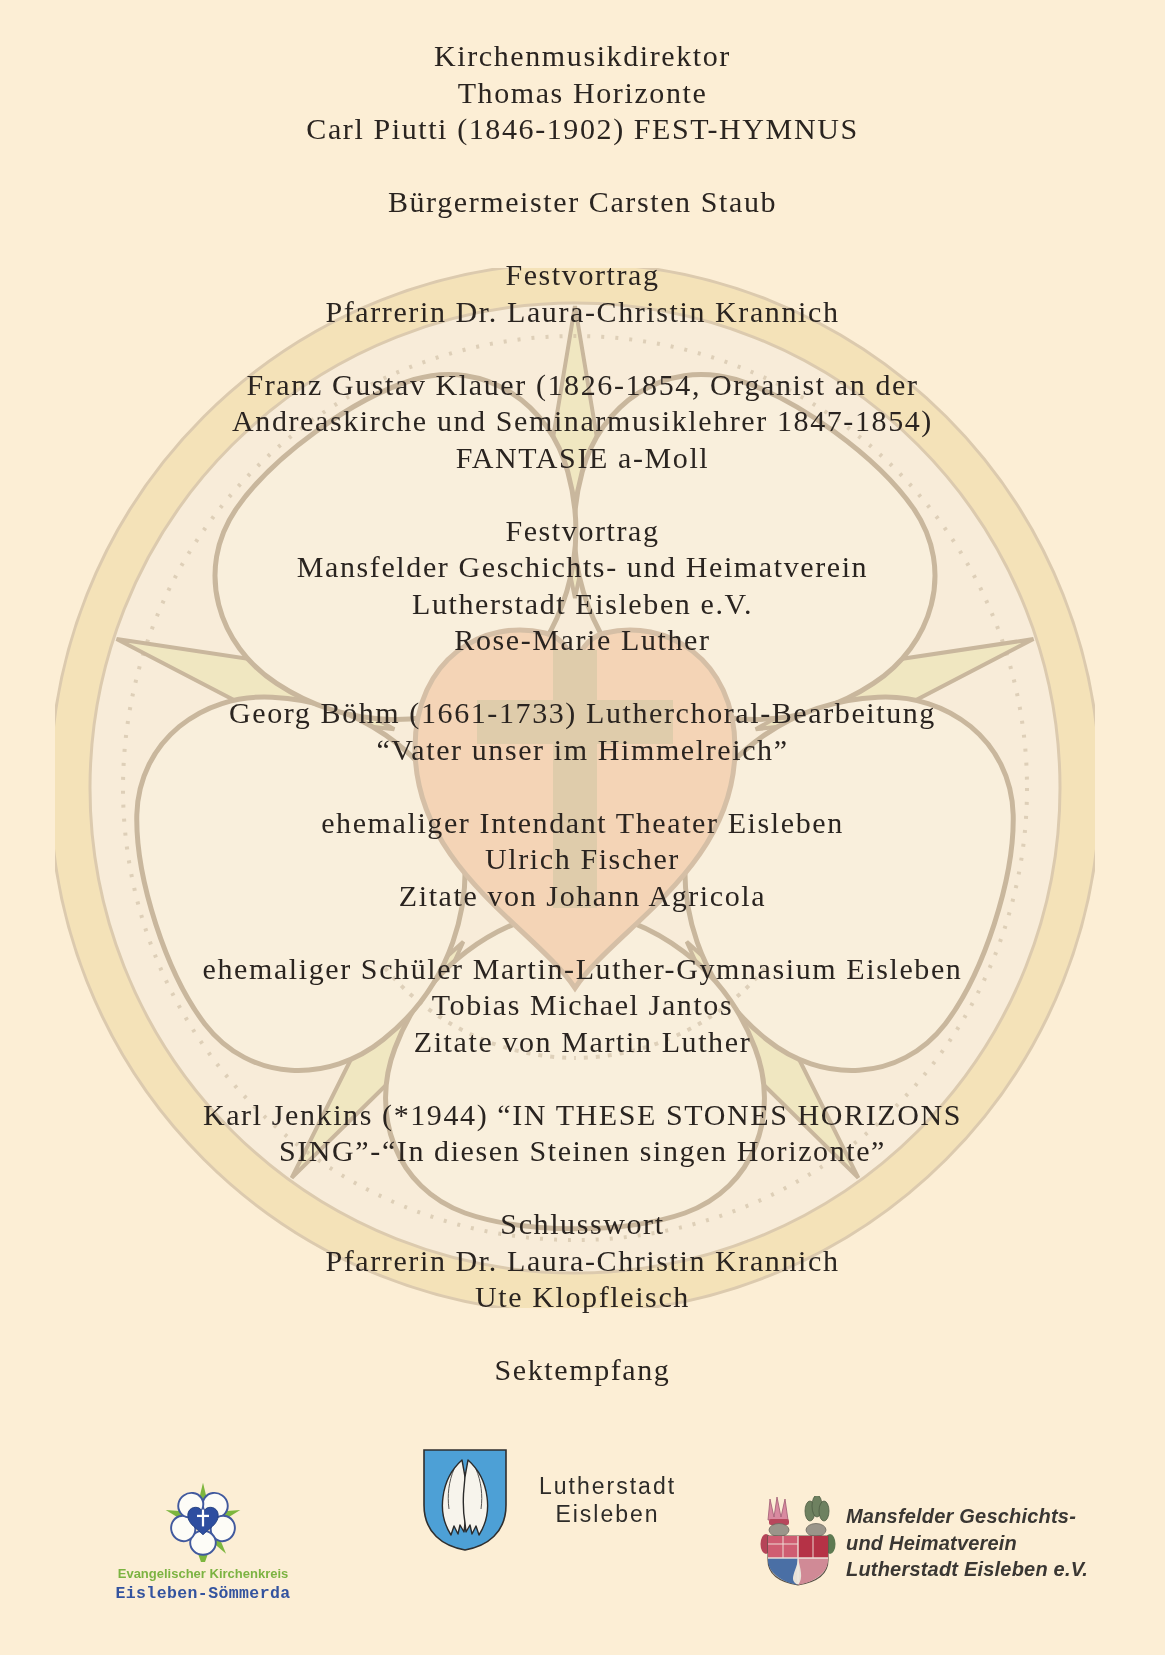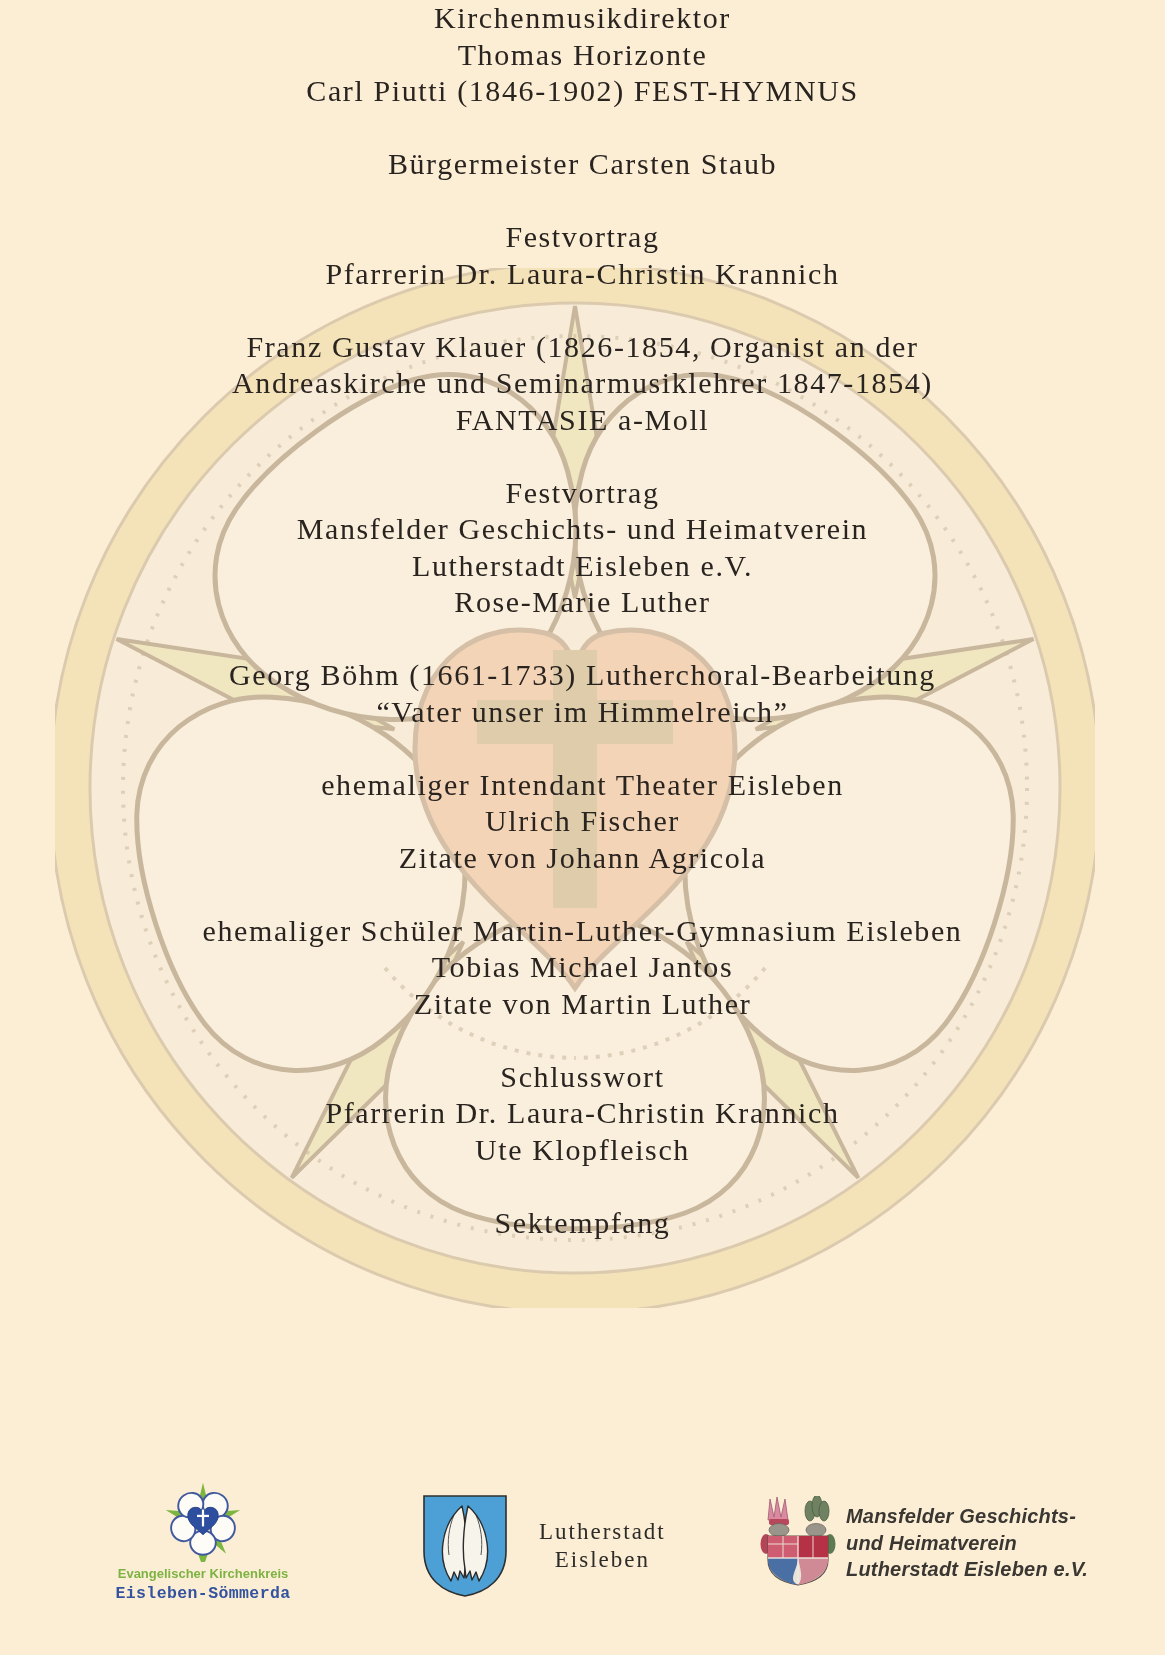--- a/index.html
+++ b/index.html
@@ -2,31 +2,31 @@
 <html><head>
 <meta charset="utf-8">
 <style>
   html,body { margin:0; padding:0; background:#888; }
   .page {
     position:relative; width:1165px; height:1655px; margin:0 auto;
     background:#fceed5; overflow:hidden;
     font-family:"Liberation Serif","DejaVu Serif",serif; color:#2a2420;
   }
   .watermark { position:absolute; left:55px; top:268px; width:1040px; height:1040px; opacity:.55; }
-  .program { position:relative; z-index:2; text-align:center;
+  .program { position:relative; z-index:2; padding-top:38px; text-align:center;
              font-size:30px; letter-spacing:1.6px; }
   .sec { margin:0 0 36.5px 0; }
   .line { margin:0; height:36.5px; line-height:36.5px; white-space:nowrap; }
   .logos { position:absolute; left:0; top:0; width:100%; height:100%; z-index:3; }
   .logo { position:absolute; font-family:"Liberation Sans","DejaVu Sans",sans-serif; }
   .kk { left:97px; top:1482px; width:212px; text-align:center; font-weight:bold; }
   .kk svg { width:82px; height:80px; display:block; margin:0 auto 2px auto; }
   .kk-l1 { font-size:13px; line-height:19px; color:#7cb342; }
   .kk-l2 { font-size:16.5px; line-height:21px; color:#33539f; letter-spacing:.4px;font-family:Liberation Mono, monospace; }
-  .el { left:421px; top:1493px; display:flex; align-items:center;font-family:Liberation Serif, serif; }
+  .el { left:421px; top:1447px; display:flex; align-items:center; }
   .el svg { width:88px; height:106px; display:block; }
   .el-text { margin-left:30px; font-size:23px; line-height:28px; letter-spacing:2px;
              color:#2d2b28; text-align:center; }
   .mf { left:759px; top:1496px; display:flex; }
   .mf svg { width:78px; height:90px; display:block; }
   .mf-text { margin-left:9px; padding-top:7px; font-size:20px; line-height:26.5px;
              font-weight:bold; font-style:italic; color:#3a3733; letter-spacing:.2px; }
 </style>
 </head>
 <body>
@@ -99,20 +99,24 @@
     </section>
     <section class="sec">
       <p class="line">ehemaliger Intendant Theater Eisleben</p>
       <p class="line">Ulrich Fischer</p>
       <p class="line">Zitate von Johann Agricola</p>
     </section>
     <section class="sec">
       <p class="line">ehemaliger Schüler Martin-Luther-Gymnasium Eisleben</p>
       <p class="line">Tobias Michael Jantos</p>
       <p class="line">Zitate von Martin Luther</p>
+    </section>
+    <section class="sec">
+      <p class="line">Karl Jenkins (*1944) “IN THESE STONES HORIZONS</p>
+      <p class="line">SING”-“In diesen Steinen singen Horizonte”</p>
     </section>
     <section class="sec">
       <p class="line">Schlusswort</p>
       <p class="line">Pfarrerin Dr. Laura-Christin Krannich</p>
       <p class="line">Ute Klopfleisch</p>
     </section>
     <section class="sec">
       <p class="line">Sektempfang</p>
     </section>
   </div>

